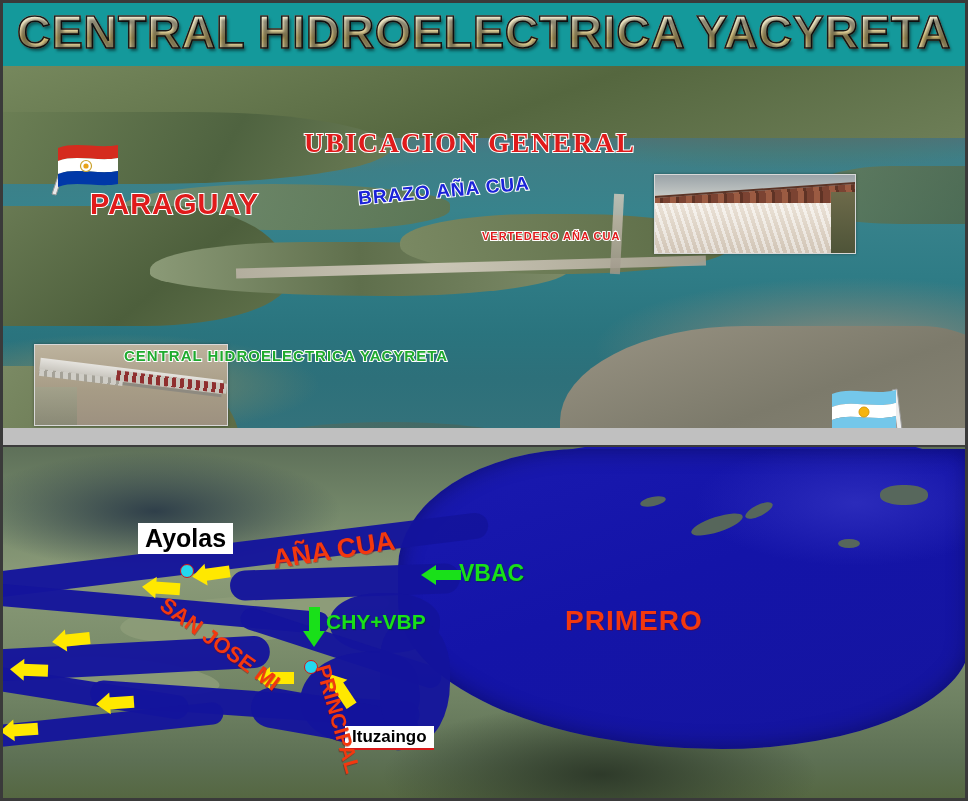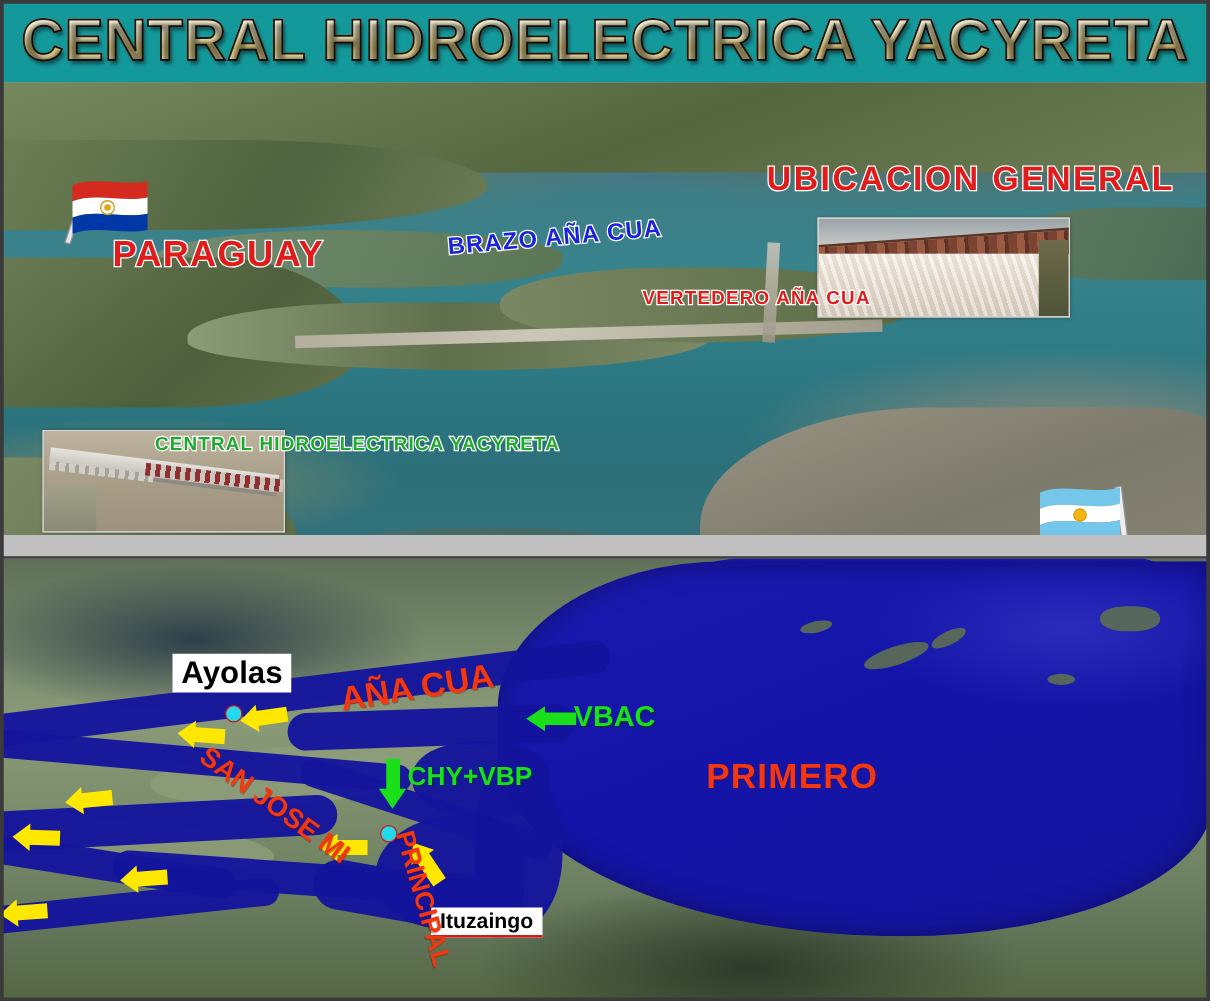--- a/index.html
+++ b/index.html
@@ -117,24 +117,24 @@
   
   .gap-band{position:absolute;left:0;top:428px;width:968px;height:17px;background:#c0c0c0;}
 
   
   .lbl{position:absolute;white-space:nowrap;font-weight:bold;font-family:"Liberation Sans",sans-serif;}
 
   .lbl-red-out{color:#e01b1b;-webkit-text-stroke:2px #ffffff;paint-order:stroke fill;}
   .lbl-blue-out{color:#1b23d8;-webkit-text-stroke:2px #ffffff;paint-order:stroke fill;}
   .lbl-green-out{color:#1faa2e;-webkit-text-stroke:2px #ffffff;paint-order:stroke fill;}
 
-  #ubicacion-general{left:0;top:62px;width:940px;text-align:right;font-size:27px;letter-spacing:2px;}
+  #ubicacion-general{left:0;top:62px;width:940px;text-align:center;font-size:27px;letter-spacing:2px;font-family:Liberation Serif, serif;}
   #lbl-paraguay{left:90px;top:122px;font-size:29px;letter-spacing:1px;}
   #lbl-brazo{left:358px;top:114px;font-size:19px;letter-spacing:1px;transform:rotate(-5deg);}
-  #lbl-vertedero{left:482px;top:164px;font-size:15px;letter-spacing:1px;margin-left:32px;}
+  #lbl-vertedero{left:482px;top:164px;font-size:11px;letter-spacing:1px;}
   #lbl-chy{left:124px;top:281px;font-size:15px;letter-spacing:1px;}
 
   
   .inset{position:absolute;overflow:hidden;border:1px solid #d8d8d8;box-shadow:0 0 3px rgba(0,0,0,.35);}
   #inset-spillway{left:654px;top:108px;width:200px;height:78px;background:#cbbdb0;}
   #inset-powerhouse{left:34px;top:278px;width:192px;height:80px;background:#b6ada0;}
 
   .sw-sky{position:absolute;left:0;top:0;width:100%;height:26%;
     background:linear-gradient(180deg,#9aa3a8,#c3c7c4);}
   .sw-gates{position:absolute;left:-4%;top:18%;width:108%;height:26%;

